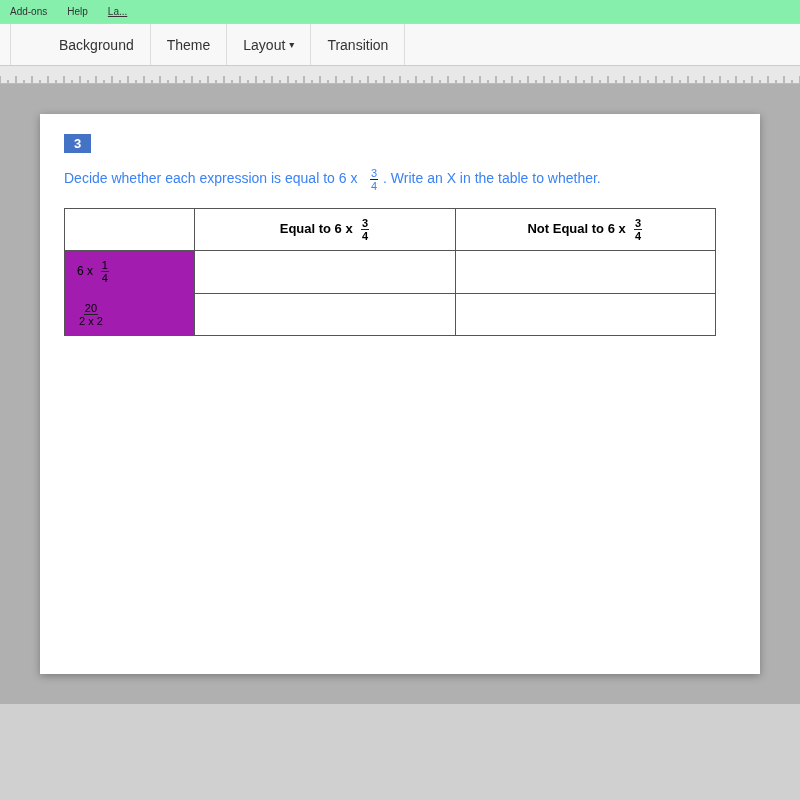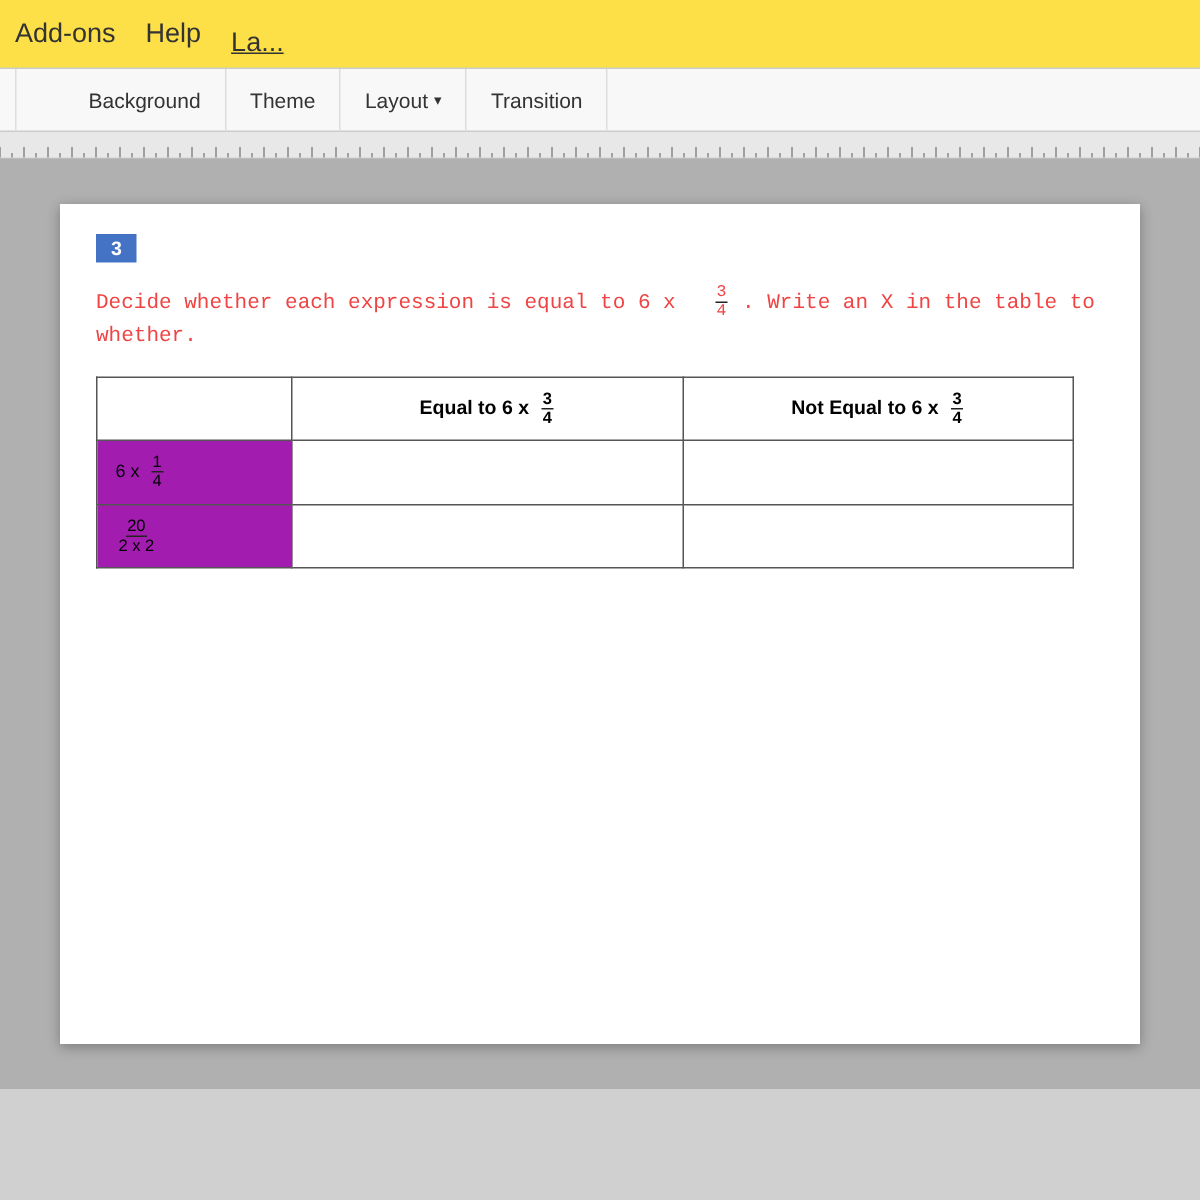--- a/index.html
+++ b/index.html
@@ -6,35 +6,34 @@
     body {
       width: 800px;
       height: 800px;
       background: #d0d0d0;
       font-family: Arial, sans-serif;
       overflow: hidden;
     }
 
     
     .menu-bar {
-      background: #fde047;
+      background: #86efac;
       padding: 6px 10px;
       display: flex;
       align-items: center;
       gap: 20px;
-      font-size: 18px;
+      font-size: 10px;
       color: #333;
       border-bottom: 1px solid #ccc;
     }
     .menu-item {
       cursor: pointer;
     }
     .menu-item.underlined {
       text-decoration: underline;
-      margin-top: 12px;
     }
 
     
     .toolbar {
       background: #f8f8f8;
       padding: 0 10px;
       display: flex;
       align-items: stretch;
       border-bottom: 1px solid #ccc;
       height: 42px;
@@ -94,24 +93,23 @@
       color: white;
       font-size: 13px;
       font-weight: bold;
       padding: 2px 10px;
       margin-bottom: 14px;
     }
 
     
     .problem-text {
       font-size: 14px;
-      color: #ef4444;
+      color: #3b82f6;
       margin-bottom: 16px;
       line-height: 1.5;
-      font-family: Liberation Mono, monospace;
     }
 
     
     .frac {
       display: inline-flex;
       flex-direction: column;
       align-items: center;
       vertical-align: middle;
       font-size: 11px;
       line-height: 1.1;

